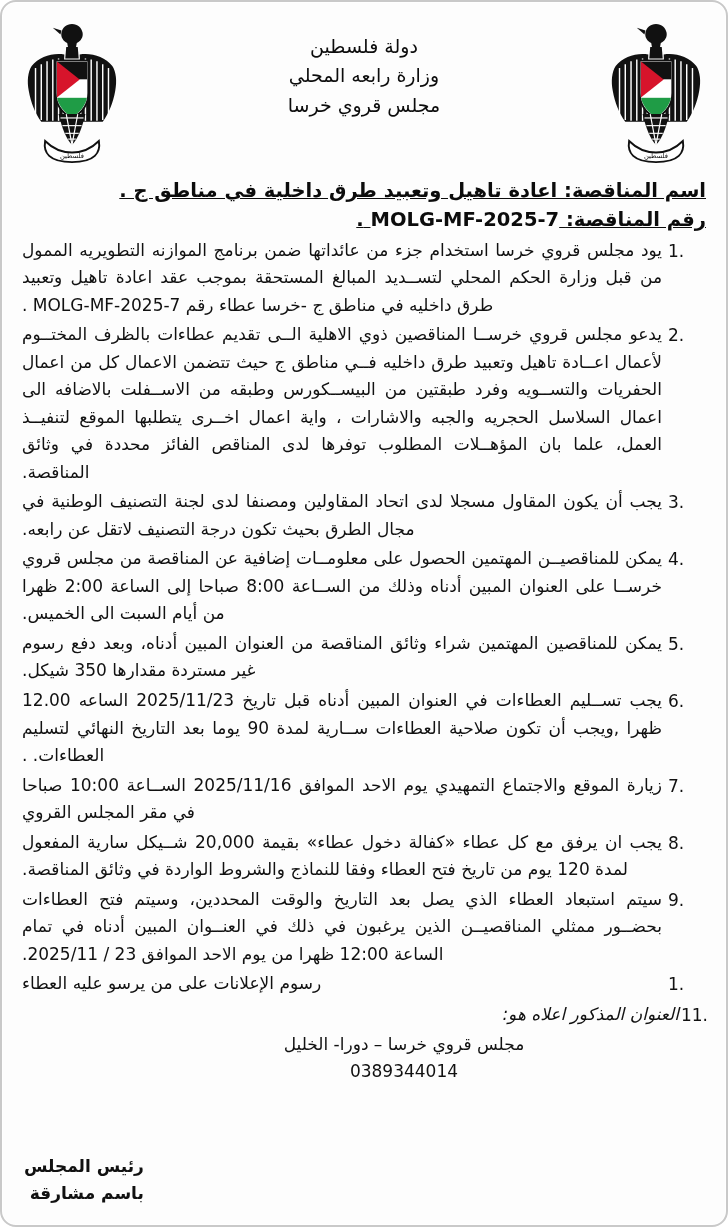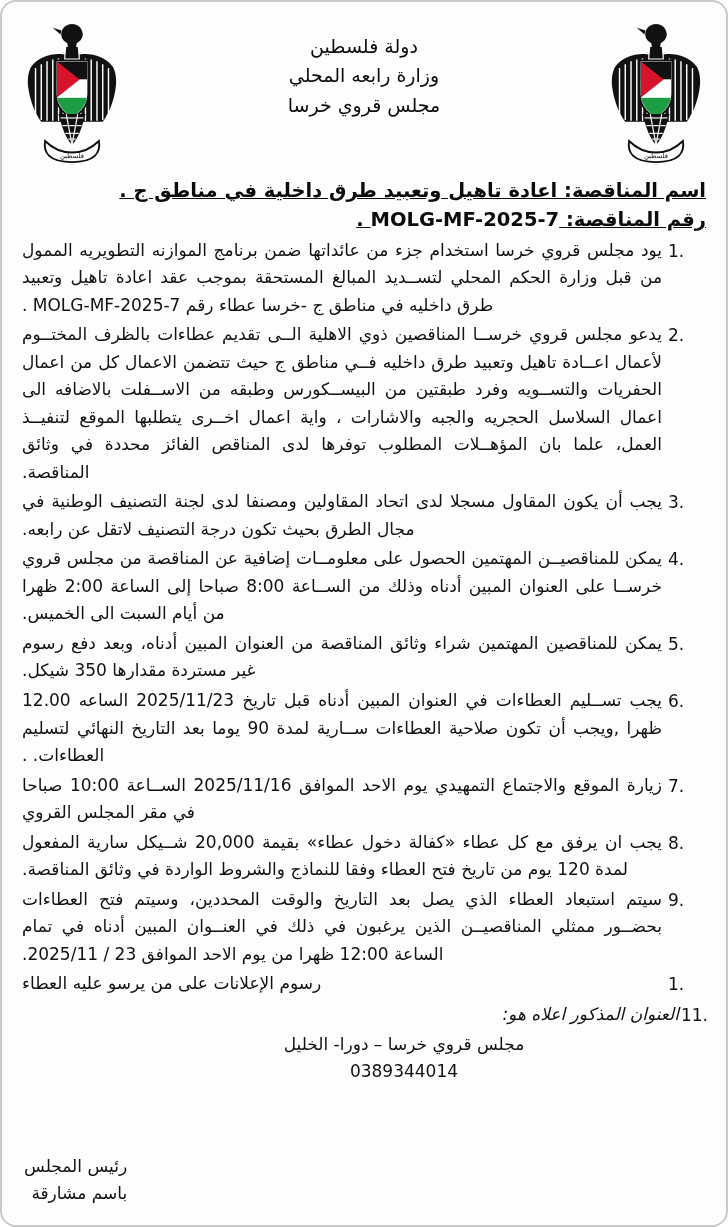--- a/index.html
+++ b/index.html
@@ -132,21 +132,21 @@
   
   .signature {
     position: absolute;
     left: 22px;
     bottom: 18px;
     text-align: right;
     font-size: 17px;
     line-height: 1.6;
     color: #111;
   }
-  .signature div { white-space: nowrap; }
+  .signature div { white-space: nowrap; font-weight: bold; }
 </style>
 </head>
 <body>
 
 <div class="page">
 
   <div class="header">
 
     <div class="emblem">
       <svg viewBox="0 0 100 156" xmlns="http://www.w3.org/2000/svg">

